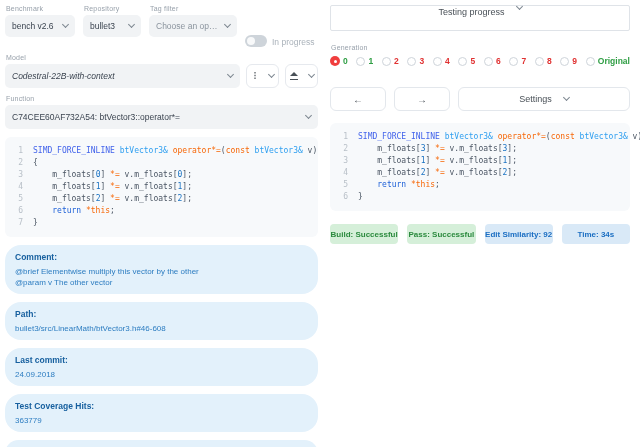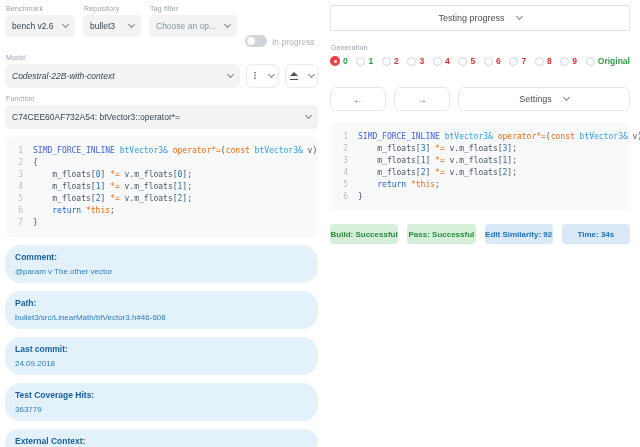--- a/index.html
+++ b/index.html
@@ -56,21 +56,21 @@
   .tok-kw    { color:#2062d8; }
   .tok-num   { color:#1971c2; }
   .tok-plain { color:#4a5563; }
 
   .info-panel { background:#e3f1fb; border-radius:16px; padding:6px 10px; margin-top:8px; }
   .panel-title { font-size:8.5px; font-weight:bold; color:#17609f; margin-bottom:2px; line-height:13px; }
   .panel-line  { font-size:8px; color:#2d7dc1; line-height:11px; }
 
   .testing-btn {
     width:100%; height:26px; border:1px solid #dfe3e8; border-radius:2px; background:#fff;
-    display:flex; align-items:center; justify-content:center; gap:6px; font-size:9px; color:#495057;
+    display:flex; align-items:flex-start; justify-content:center; gap:6px; font-size:9px; color:#495057;
     margin-top:2px; cursor:pointer; font-family:inherit;
   }
 
   .radio-row { display:flex; align-items:center; justify-content:space-between; margin-top:5px; }
   .radio-item { display:flex; align-items:center; gap:3px; cursor:pointer; }
   .radio-circle { width:9px; height:9px; border-radius:50%; border:1px solid #ced4da; background:#fff; flex:none; }
   .radio-circle.on { width:10px; height:10px; border:none; background:#f03e3e; position:relative; }
   .radio-circle.on::after { content:''; position:absolute; width:3px; height:3px; border-radius:50%; background:#fff; left:3.5px; top:3.5px; }
   .radio-label { font-size:8.5px; font-weight:bold; }
   .radio-label.green { color:#2f9e44; }
@@ -181,20 +181,21 @@
         </div>
         <div class="code-line">
           <span class="ln">7</span>
           <span class="code-text"><span class="tok-plain">}</span></span>
         </div>
       </div>
 
     <div id="panels">
         <div class="info-panel">
           <div class="panel-title">Comment:</div>
+          <div class="panel-line">@brief Elementwise multiply this vector by the other</div>
           <div class="panel-line">@param v The other vector</div>
         </div>
         <div class="info-panel">
           <div class="panel-title">Path:</div>
           <div class="panel-line">bullet3/src/LinearMath/btVector3.h#46-608</div>
         </div>
         <div class="info-panel">
           <div class="panel-title">Last commit:</div>
           <div class="panel-line">24.09.2018</div>
         </div>

